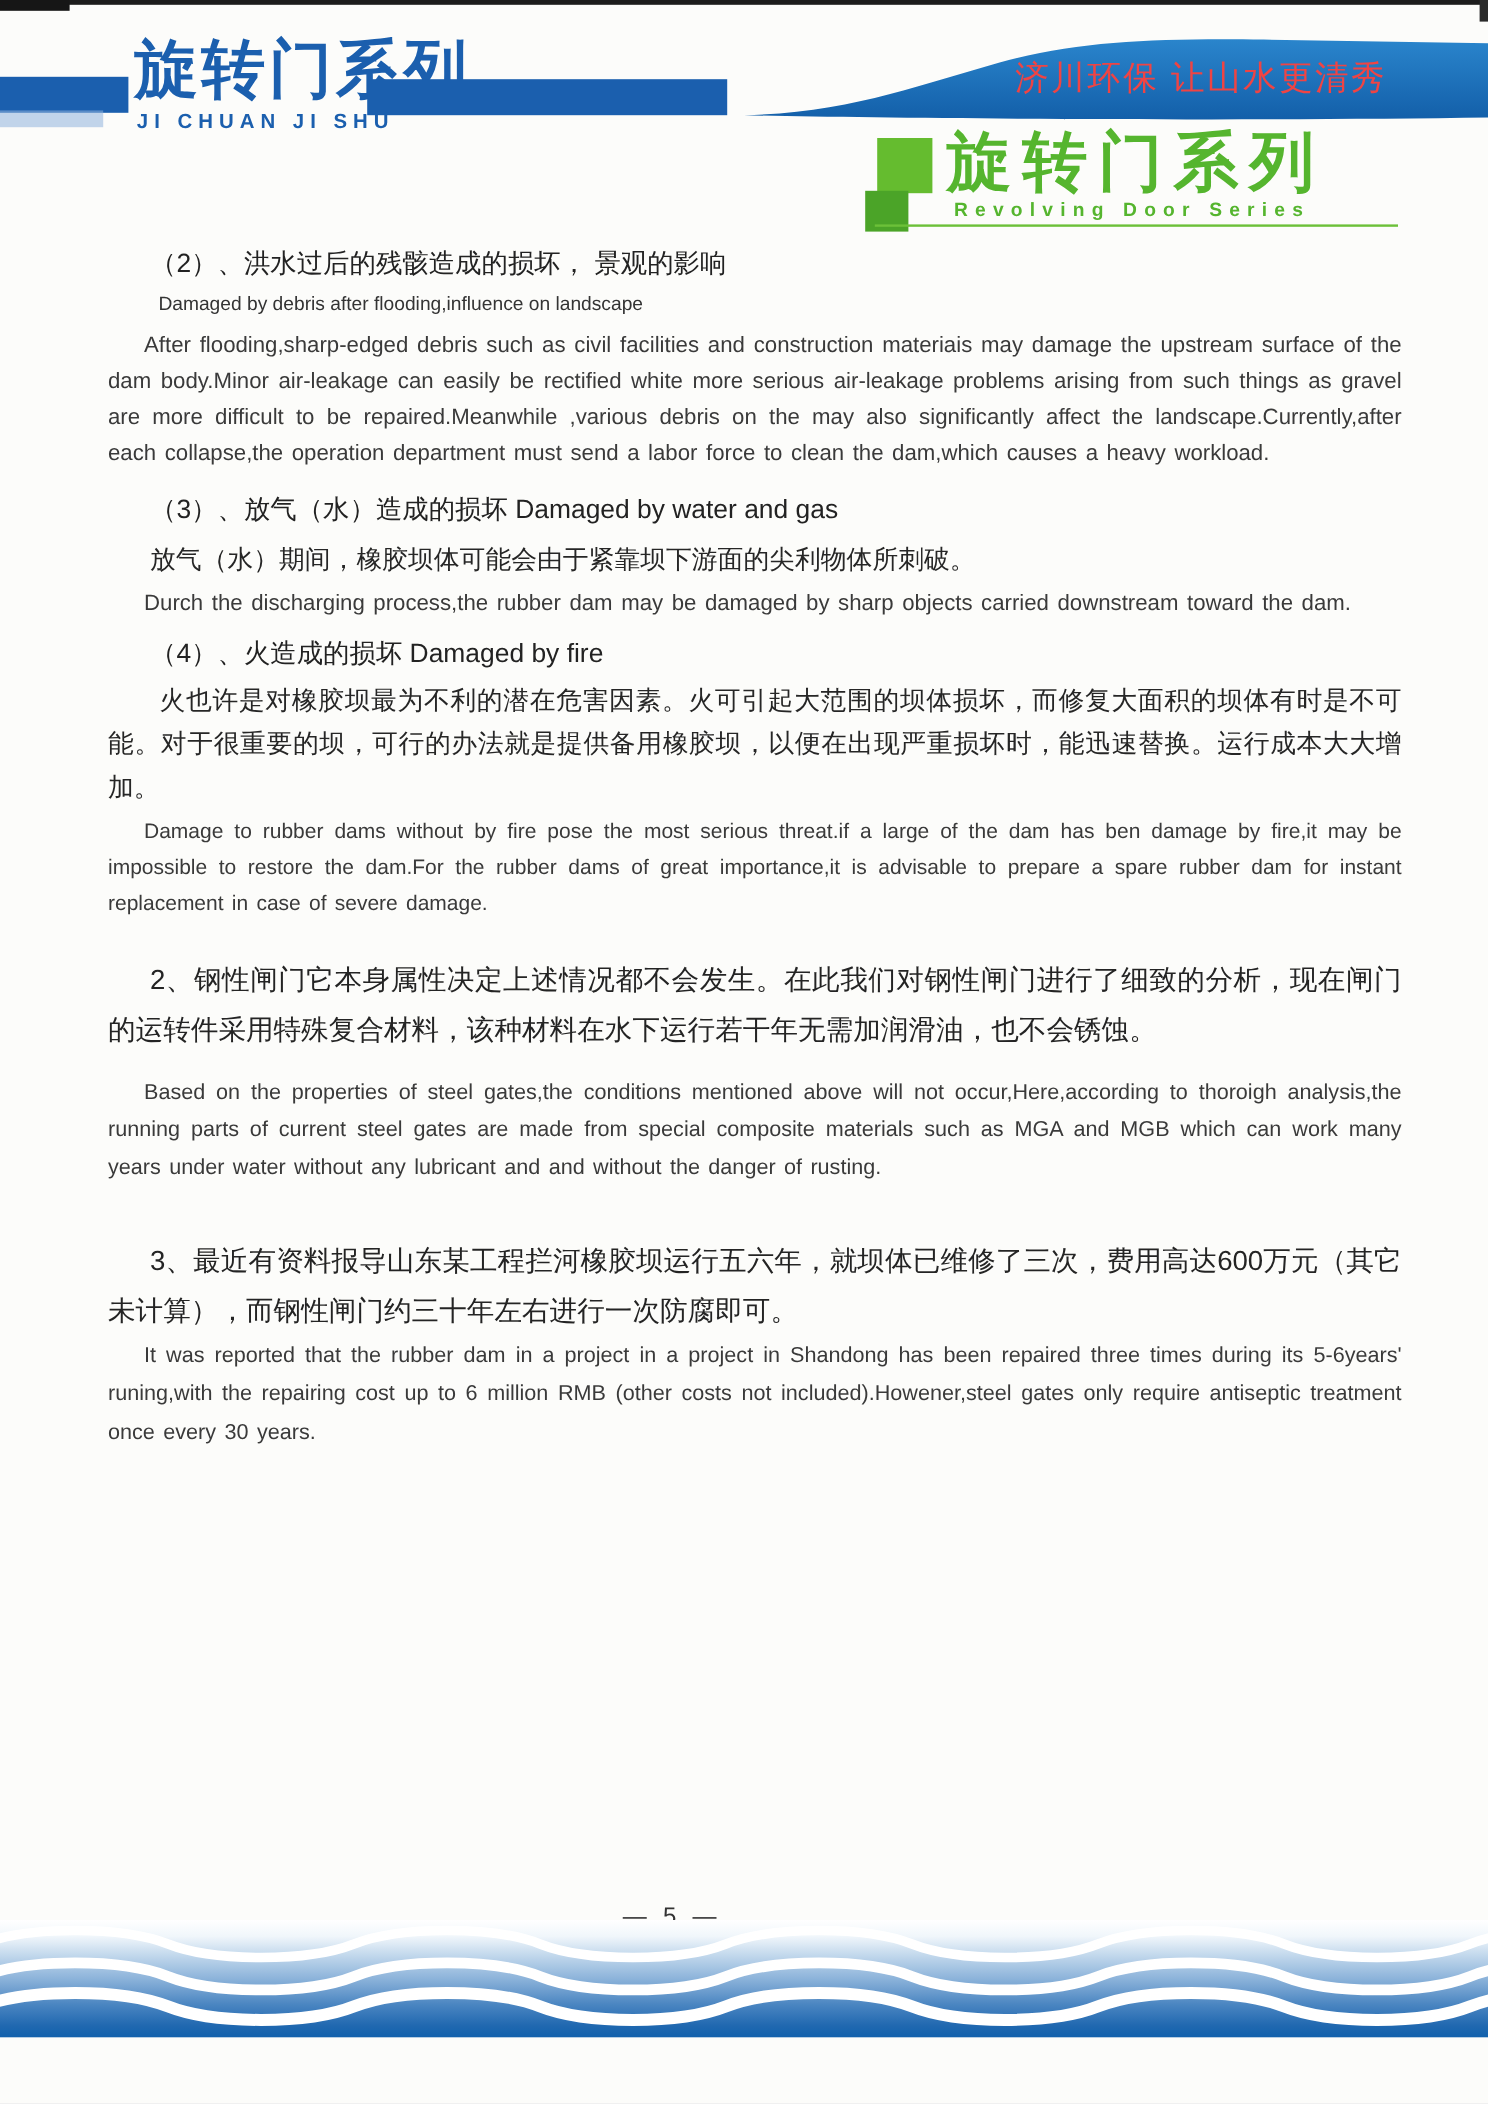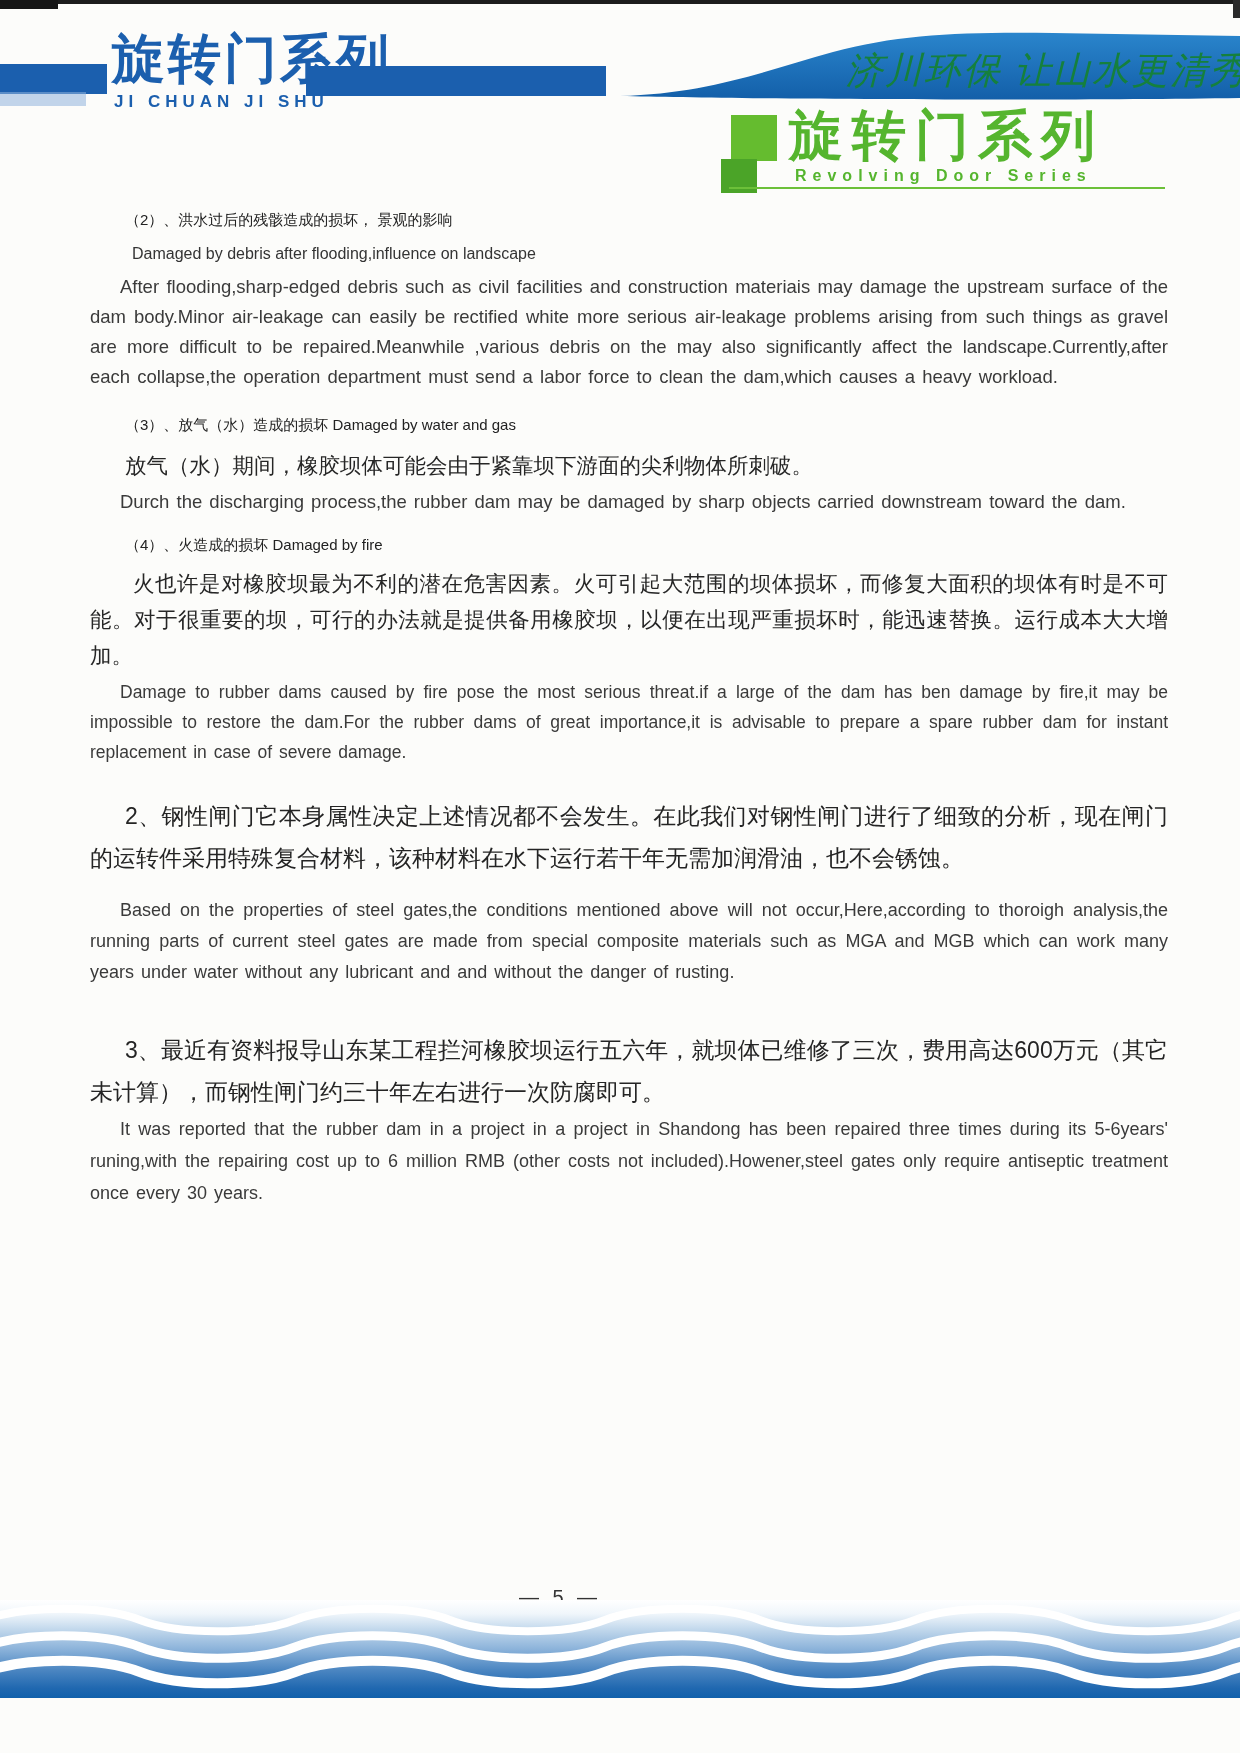--- a/index.html
+++ b/index.html
@@ -15,35 +15,35 @@
   .bar-left{position:absolute;left:0;top:64px;width:107px;height:30px;background:#1b5fae;}
   .bar-left-shadow{position:absolute;left:0;top:92px;width:86px;height:14px;background:#8fb3dc;opacity:.55;}
   .logo-cn{position:absolute;left:112px;top:30px;font-size:53px;font-weight:900;color:#1b5fae;
            letter-spacing:3px;line-height:58px;}
   .logo-pinyin{position:absolute;left:114px;top:92px;font-size:17px;font-weight:bold;color:#1b5fae;
                letter-spacing:5px;}
   .bar-right{position:absolute;left:306px;top:66px;width:300px;height:30px;background:#1b5fae;}
 
   .banner{position:absolute;left:618px;top:0;width:622px;height:106px;}
   .banner svg{position:absolute;left:0;top:0;}
-  .banner-text{position:absolute;left:228px;top:46px;width:390px;font-size:37px;color:#15803d;
-               letter-spacing:2px;white-space:nowrap;font-weight:500;font-style:italic;}
+  .banner-text{position:absolute;left:228px;top:46px;width:390px;font-size:28px;color:#ef4444;
+               letter-spacing:2px;white-space:nowrap;font-weight:500;}
 
   .series{position:absolute;left:685px;top:105px;width:480px;height:88px;}
   .sq-top{position:absolute;left:46px;top:10px;width:46px;height:46px;background:#65bc2f;}
   .sq-bottom{position:absolute;left:36px;top:54px;width:36px;height:34px;background:#4ba428;}
   .series-cn{position:absolute;left:104px;top:0px;font-size:54px;font-weight:900;color:#55b52e;
              letter-spacing:9px;line-height:60px;white-space:nowrap;}
   .series-en{position:absolute;left:110px;top:62px;font-size:16px;font-weight:bold;color:#55b52e;
              letter-spacing:6px;white-space:nowrap;}
   .series-underline{position:absolute;left:44px;top:82px;width:436px;height:2px;background:#6cc039;}
 
   
   .content{position:absolute;left:90px;top:205px;width:1078px;}
-  .h-cn{font-size:15px;line-height:30px;color:#222;padding-left:35px;}
+  .h-cn{font-size:22px;line-height:30px;color:#222;padding-left:35px;}
   .h-en{font-size:16px;line-height:28px;color:#343434;padding-left:42px;margin-top:5px;}
   .p-cn{font-size:21.5px;line-height:36px;text-align:justify;text-indent:2em;margin-top:10px;color:#262626;}
   .p-en{font-size:18.5px;line-height:30px;text-align:justify;text-indent:30px;margin-top:4px;
         color:#3a3a3a;word-spacing:2px;}
   .h-sec{margin-top:18px;}
   .one-line{text-indent:0;padding-left:35px;text-align:left;}
   .p-en-2l{line-height:34px;margin-top:1px;}
   .p-en-small{font-size:17.5px;line-height:30px;margin-top:3px;}
   .p-big-cn{font-size:23px;line-height:42px;text-align:justify;text-indent:35px;color:#242424;margin-top:28px;}
   .p-en-31{font-size:18px;line-height:31px;margin-top:16px;}
@@ -101,21 +101,21 @@
     <div class="h-cn">（2）、洪水过后的残骸造成的损坏， 景观的影响</div>
     <div class="h-en">Damaged by debris after flooding,influence on landscape</div>
     <div class="p-en">After flooding,sharp-edged debris such as civil facilities and construction materiais may damage the upstream surface of the dam body.Minor air-leakage can easily be rectified white more serious air-leakage problems arising from such things as gravel are more difficult to be repaired.Meanwhile ,various debris on the may also significantly affect the landscape.Currently,after each collapse,the operation department must send a labor force to clean the dam,which causes a heavy workload.</div>
 
     <div class="h-cn h-sec">（3）、放气（水）造成的损坏 Damaged by water and gas</div>
     <div class="p-cn one-line mt8">放气（水）期间，橡胶坝体可能会由于紧靠坝下游面的尖利物体所刺破。</div>
     <div class="p-en p-en-2l">Durch the discharging process,the rubber dam may be damaged by sharp objects carried downstream toward the dam.</div>
 
     <div class="h-cn mt11">（4）、火造成的损坏 Damaged by fire</div>
     <div class="p-cn mt6">火也许是对橡胶坝最为不利的潜在危害因素。火可引起大范围的坝体损坏，而修复大面积的坝体有时是不可能。对于很重要的坝，可行的办法就是提供备用橡胶坝，以便在出现严重损坏时，能迅速替换。运行成本大大增加。</div>
-    <div class="p-en p-en-small">Damage to rubber dams caused by fire pose the most serious threat.if a large of the dam has ben damage by fire,it may be impossible to restore the dam.For the rubber dams of great importance,it is advisable to prepare a spare rubber dam for instant replacement in case of severe damage.</div>
+    <div class="p-en p-en-small">Damage to rubber dams without by fire pose the most serious threat.if a large of the dam has ben damage by fire,it may be impossible to restore the dam.For the rubber dams of great importance,it is advisable to prepare a spare rubber dam for instant replacement in case of severe damage.</div>
 
     <div class="p-big-cn">2、钢性闸门它本身属性决定上述情况都不会发生。在此我们对钢性闸门进行了细致的分析，现在闸门的运转件采用特殊复合材料，该种材料在水下运行若干年无需加润滑油，也不会锈蚀。</div>
     <div class="p-en p-en-31">Based on the properties of steel gates,the conditions mentioned above will not occur,Here,according to thoroigh analysis,the running parts of current steel gates are made from special composite materials such as MGA and MGB which can work many years under water without any lubricant and and without the danger of rusting.</div>
 
     <div class="p-big-cn p-big-cn-2">3、最近有资料报导山东某工程拦河橡胶坝运行五六年，就坝体已维修了三次，费用高达600万元（其它未计算），而钢性闸门约三十年左右进行一次防腐即可。</div>
     <div class="p-en p-en-32">It was reported that the rubber dam in a project in a project in Shandong has been repaired three times during its 5-6years' runing,with the repairing cost up to 6 million RMB (other costs not included).Howener,steel gates only require antiseptic treatment once every 30 years.</div>
 
   </div>
 
   <div class="page-number">— 5 —</div>

